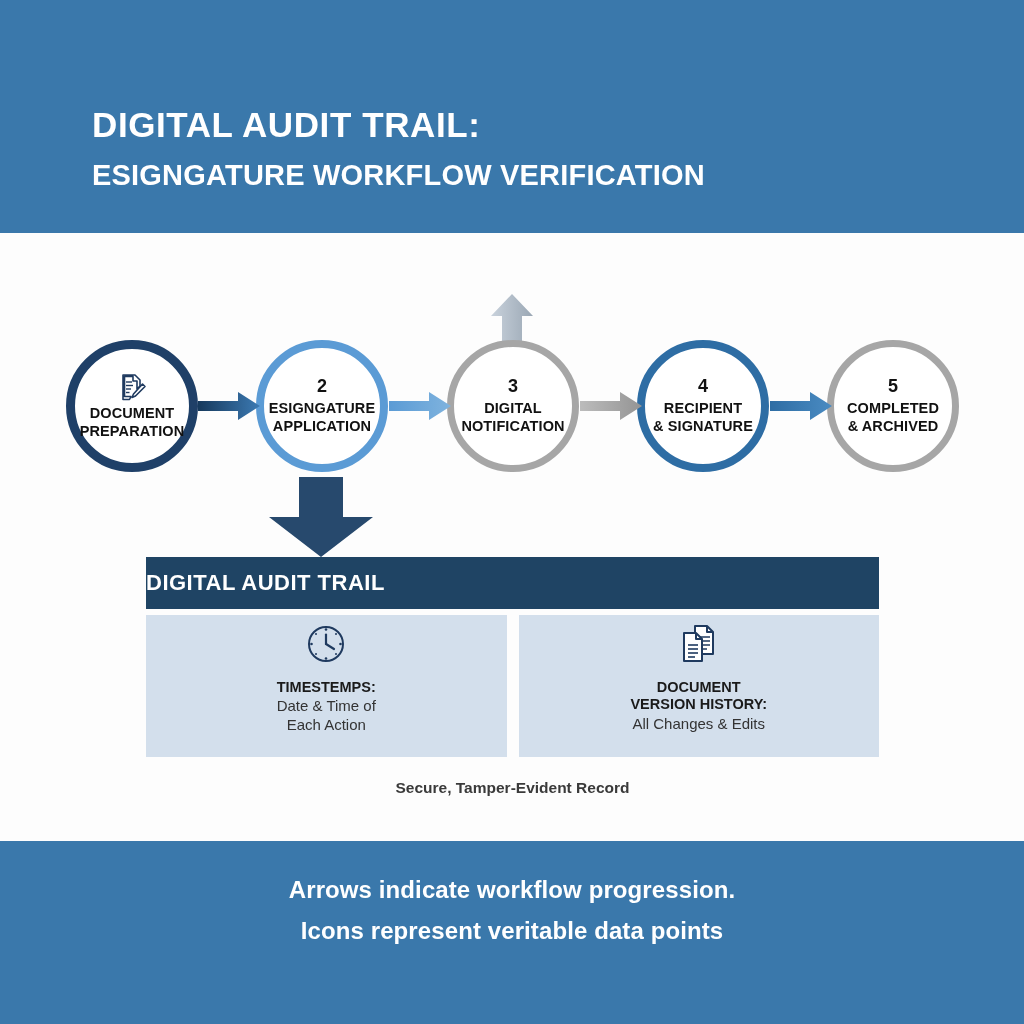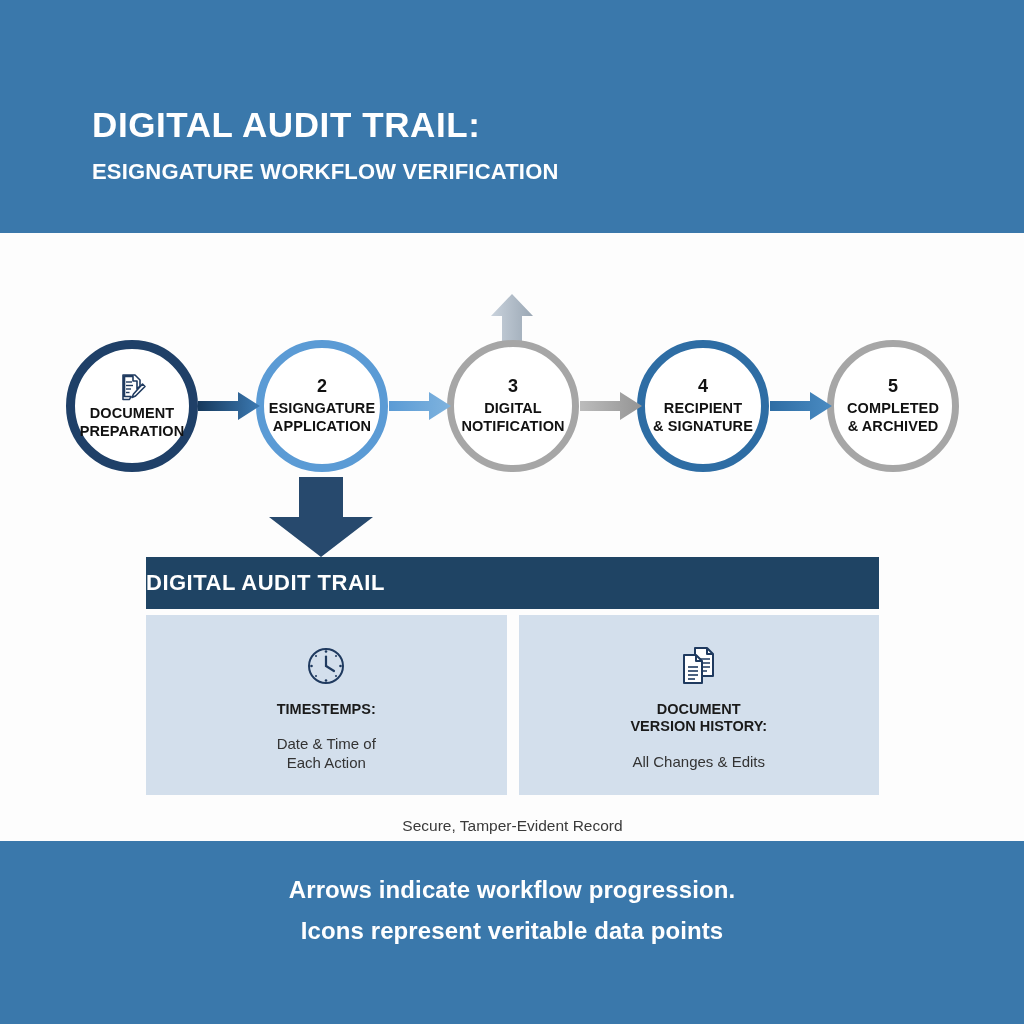--- a/index.html
+++ b/index.html
@@ -38,21 +38,21 @@
     font-weight: bold;
     letter-spacing: 0.6px;
     color: #ffffff;
     line-height: 1.05;
     white-space: nowrap;
   }
   .header-subtitle {
     position: absolute;
     left: 92px;
     top: 160px;
-    font-size: 22px;
+    font-size: 29px;
     font-weight: bold;
     letter-spacing: 0.2px;
     color: #ffffff;
     line-height: 1.05;
     white-space: nowrap;
     text-align: center;
   }
 
   
   .mid-area {
@@ -161,21 +161,21 @@
     letter-spacing: 0.5px;
   }
   .panel-cards {
     display: flex;
     gap: 12px;
     margin-top: 6px;
   }
   .card {
     flex: 1 1 0;
     background: #d3dfec;
-    padding: 30px 8px 22px;
+    padding: 8px 8px 22px;
     box-sizing: border-box;
     display: flex;
     flex-direction: column;
     align-items: center;
     text-align: center;
     min-height: 140px;
   }
   .card .card-icon {
     line-height: 0;
     margin-bottom: 14px;
@@ -185,30 +185,31 @@
     font-weight: bold;
     color: #1a1a1a;
     line-height: 1.2;
     white-space: pre-line;
   }
   .card .card-sub {
     font-size: 15px;
     color: #333333;
     line-height: 1.25;
     white-space: pre-line;
-    margin-top: 17px;
+    margin-top: 1px;
   }
   .card.c2 { padding-top: 18px; }
   .card.c2 .card-icon { margin-bottom: 18px; }
 
   .panel-footnote {
     text-align: center;
     font-size: 15.5px;
     color: #3a3a3a;
     margin-top: 22px;
+    font-weight: bold;
   }
 
   
   .footer-band {
     position: absolute;
     left: 0;
     top: 841px;
     width: 1024px;
     height: 183px;
     background: #3a78ab;

